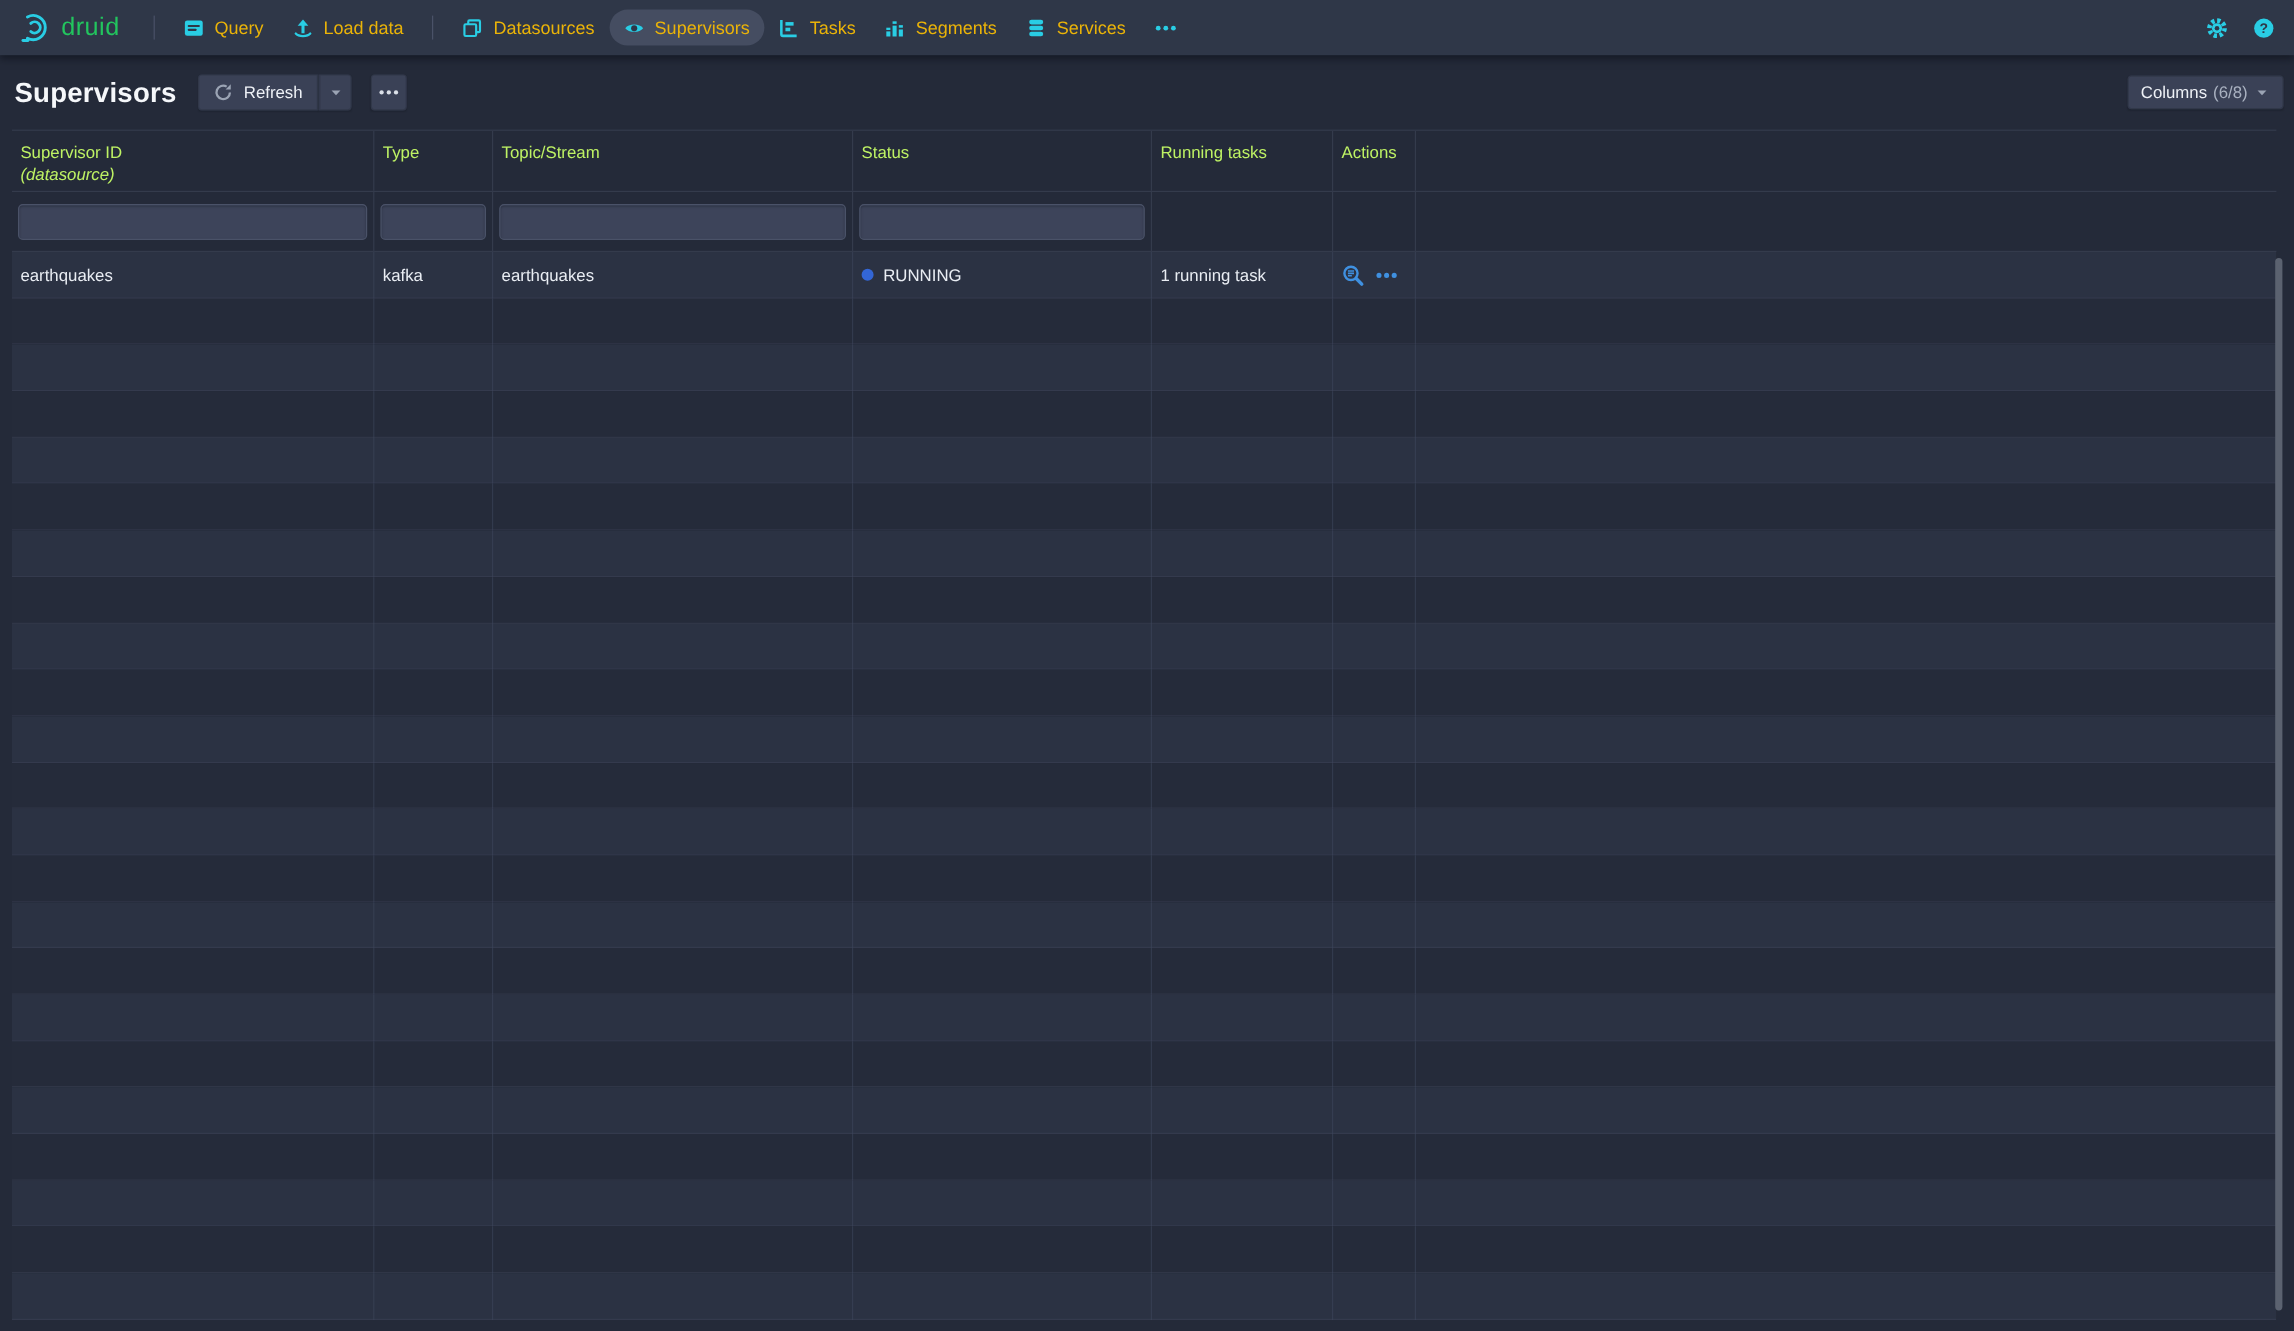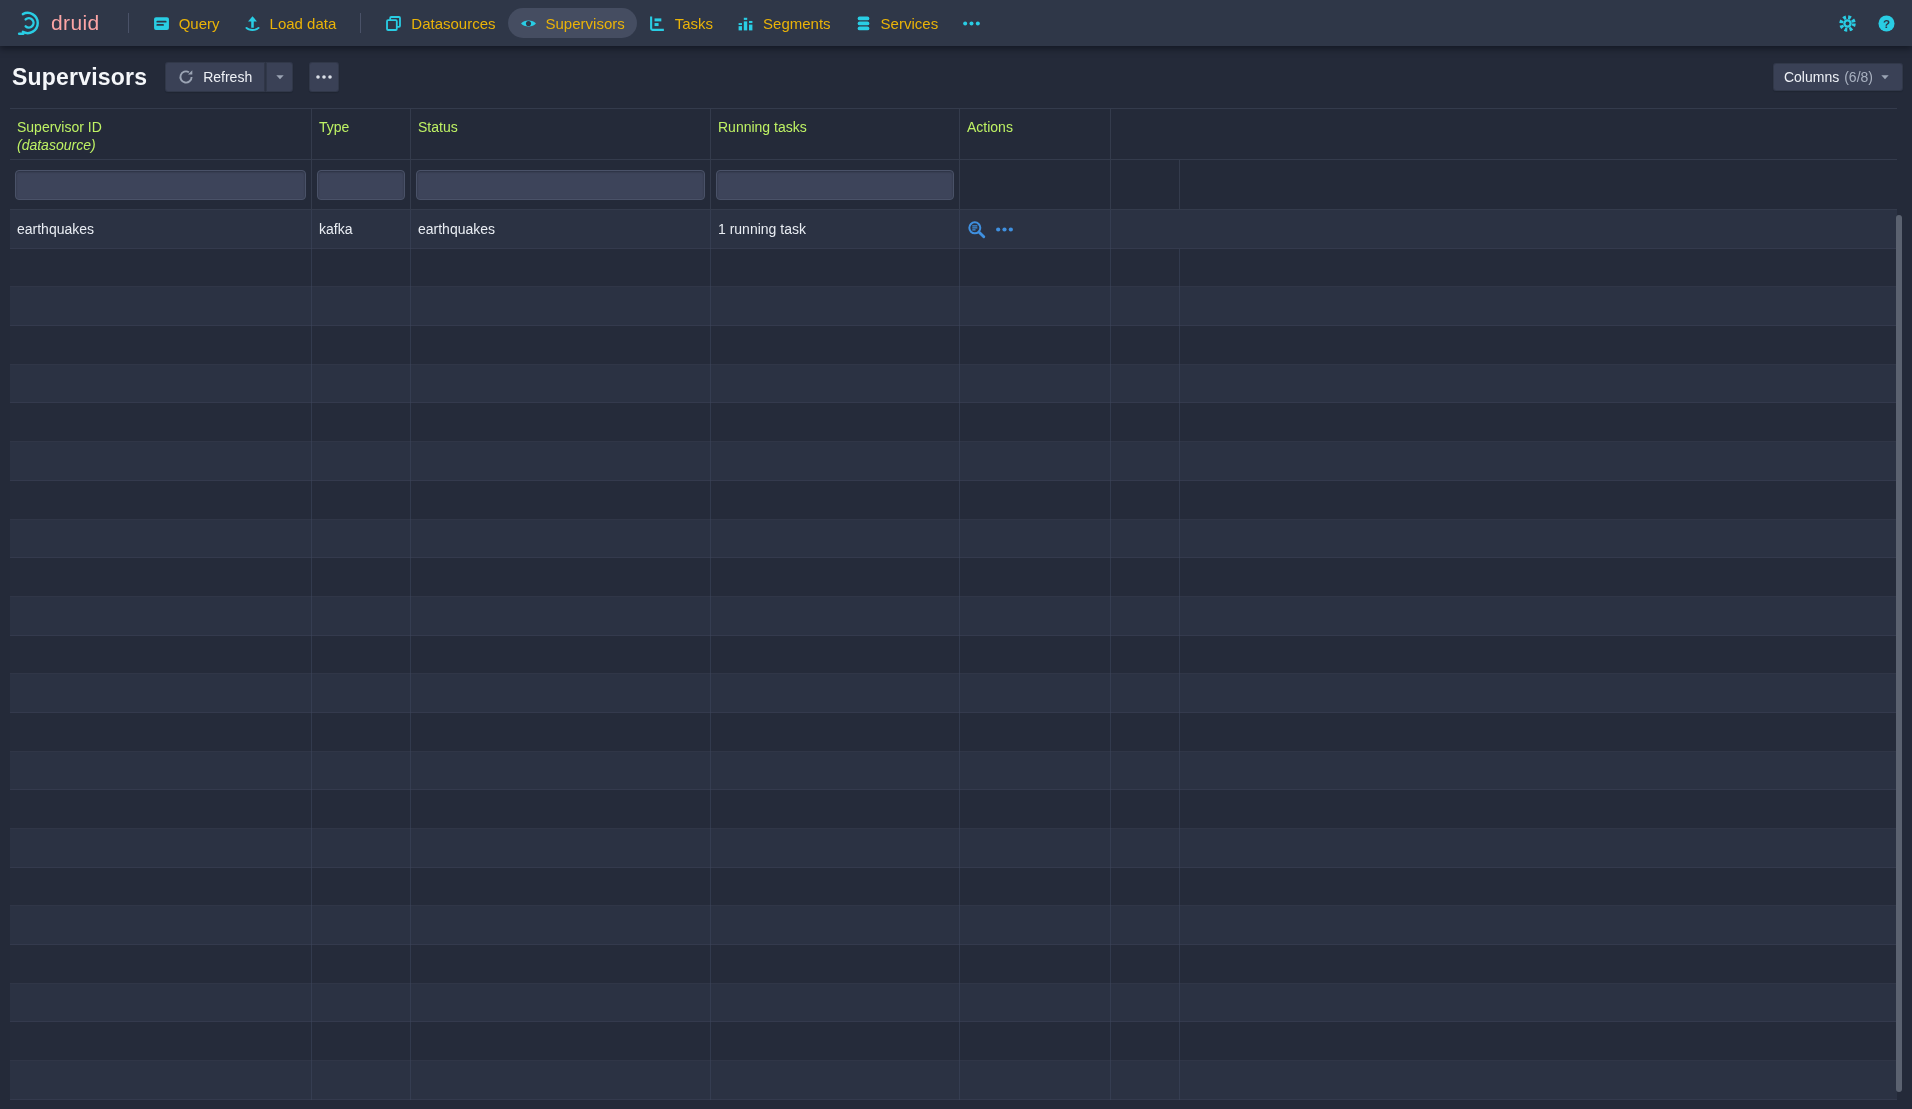--- a/index.html
+++ b/index.html
@@ -23,21 +23,21 @@
   svg{display:block;}
 
   
   .topnav{
     position:absolute;top:0;left:0;right:0;height:46px;
     background:var(--nav);display:flex;align-items:center;
     padding:0 16px 0 14px;box-sizing:border-box;
     box-shadow:0 3px 6px rgba(10,13,22,.55);z-index:10;
   }
   .logo{display:flex;align-items:center;gap:9px;margin-right:16px;cursor:pointer;}
-  .logo-text{font-size:21px;color:#fca5a5;letter-spacing:.4px;}
+  .logo-text{font-size:21px;color:#22c55e;letter-spacing:.4px;}
   .nav-sep{width:1px;height:20px;background:#4a5268;margin:0 12px;}
   .nav-item{
     display:flex;align-items:center;gap:9px;height:30px;padding:0 12px;
     border-radius:15px;font-size:15px;color:#eab308;cursor:pointer;white-space:nowrap;
   }
   .nav-item.active{background:var(--pill);}
   .nav-right{margin-left:auto;display:flex;align-items:center;gap:20px;}
   .nav-iconbtn{cursor:pointer;}
 
   
@@ -249,20 +249,23 @@
 
     <div class="thead grid-row">
       <div class="th">
         <div>Supervisor ID</div>
         <div class="sub">(datasource)</div>
       </div>
       <div class="th">
         <div>Type</div>
       </div>
       <div class="th">
+        <div>Topic/Stream</div>
+      </div>
+      <div class="th">
         <div>Status</div>
       </div>
       <div class="th">
         <div>Running tasks</div>
       </div>
       <div class="th">
         <div>Actions</div>
       </div>
       <div class="th"></div>
     </div>
@@ -283,20 +286,24 @@
       <div class="fc"></div>
       <div class="fc"></div>
       <div class="fc"></div>
     </div>
 
     <div class="tbody">
       <div class="row grid-row">
         <div class="td">earthquakes</div>
         <div class="td">kafka</div>
         <div class="td">earthquakes</div>
+        <div class="td status-cell">
+          <span class="status-dot"></span>
+          <span>RUNNING</span>
+        </div>
         <div class="td">1 running task</div>
         <div class="td actions-cell">
           <svg class="blue action-ic" width="19" height="19" viewBox="0 0 18 18">
             <circle cx="7.4" cy="7.4" r="5.2" fill="none" stroke="currentColor" stroke-width="1.9"></circle>
             <path d="M5 5.5h4.8M5 7.4h4.8M5 9.3h3.1" stroke="currentColor" stroke-width="1.2"></path>
             <path d="M11.5 11.5l4.4 4.4" stroke="currentColor" stroke-width="2.7" stroke-linecap="round"></path>
           </svg>
           <svg class="blue action-ic" width="19" height="7" viewBox="0 0 18 6" fill="currentColor">
             <circle cx="3" cy="3" r="2"></circle>
               <circle cx="9" cy="3" r="2"></circle>

